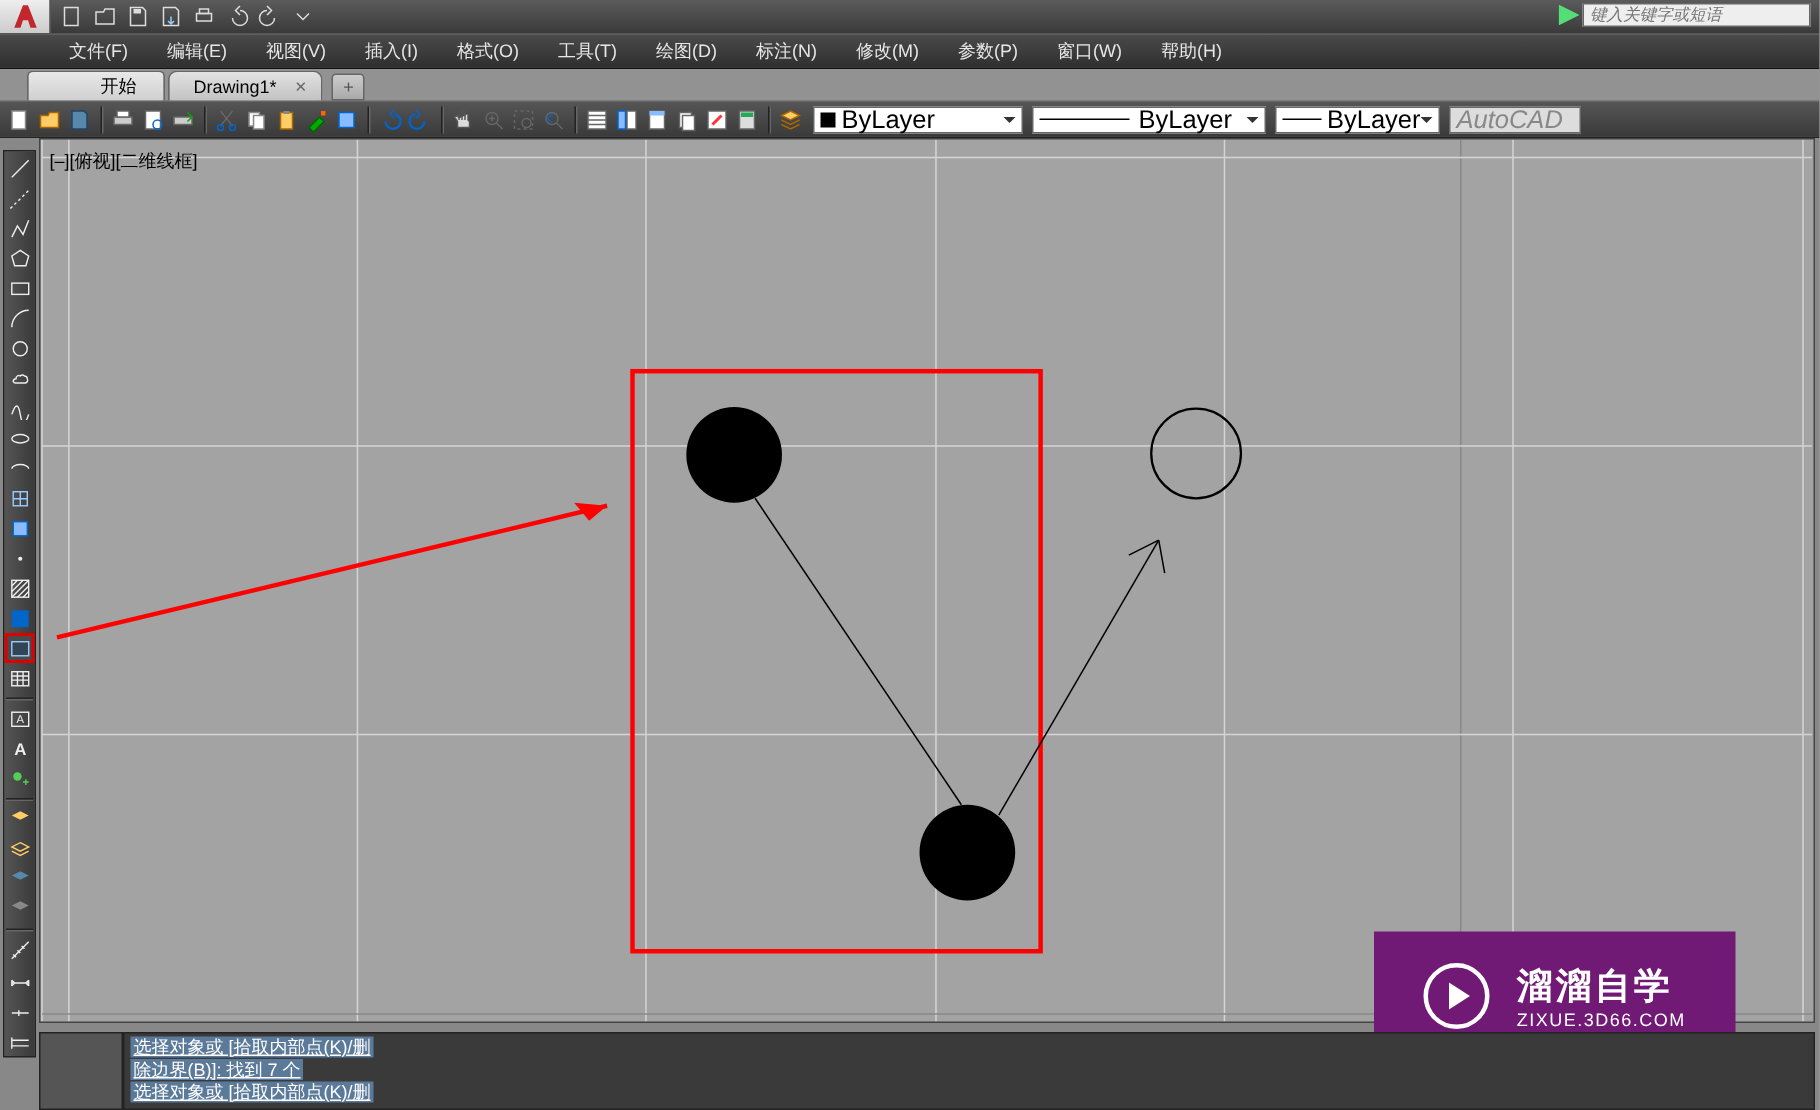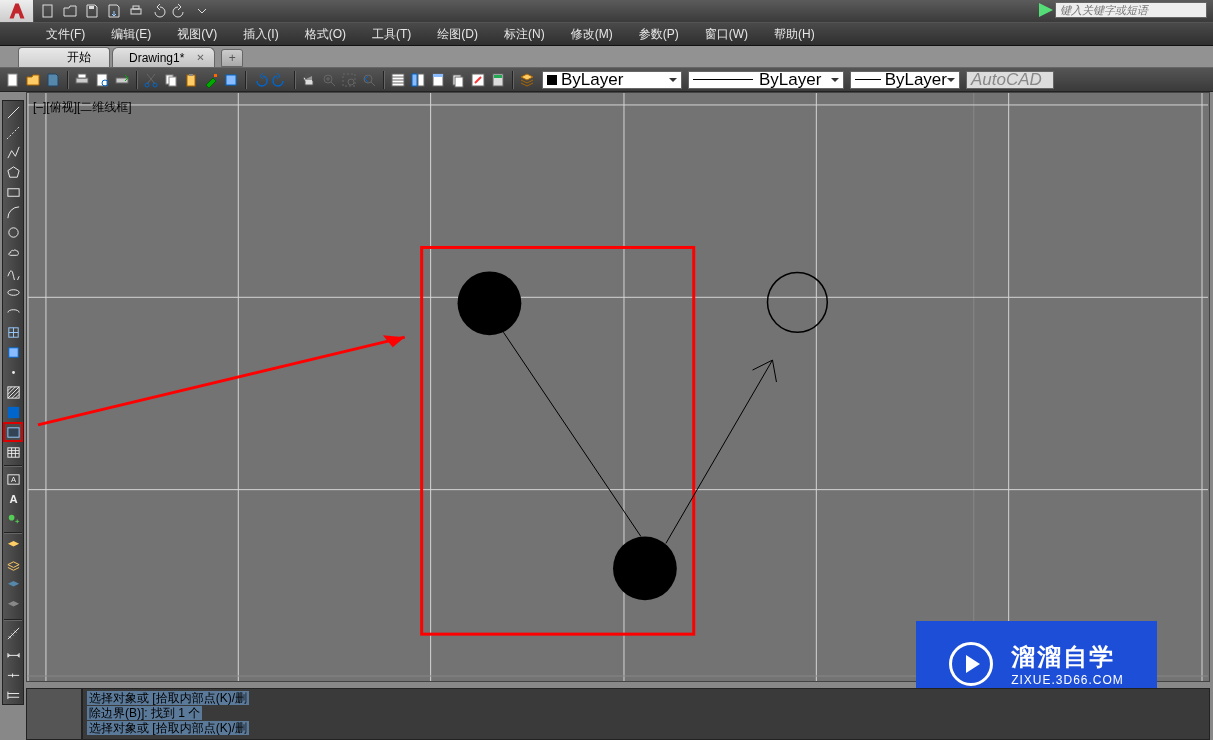--- a/index.html
+++ b/index.html
@@ -37,43 +37,43 @@
   .toolbar .dd .sq { width:10px; height:10px; background:#000; margin-right:4px; }
   .toolbar .dd .arrow { margin-left:auto; border:4px solid transparent; border-top-color:#333; margin-top:4px; }
   .toolbar .dd.layer1 { width:140px; }
   .toolbar .dd.layer2 { width:156px; justify-content:center; position:relative;}
   .toolbar .dd.layer2 .line { width:60px; border-top:1px solid #000; }
   .toolbar .dd.layer3 { width:110px; justify-content:center; position:relative;}
   .toolbar .dd.layer3 .line { width:50px; border-top:1px solid #000; }
   .toolbar .dd.layer4 { width:88px; background:#ddd; }
 
   
-  .workarea { position:absolute; top:92px; left:26px; right:3px; bottom:58px; background:#737373; border:1px solid #444; overflow:hidden;}
+  .workarea { position:absolute; top:92px; left:26px; right:3px; bottom:58px; background:#a3a3a3; border:1px solid #444; overflow:hidden;}
   .workarea .viewlabel { position:absolute; left:6px; top:6px; font-size:12px; color:#000; }
   .grid line { stroke:#d5d5d5; stroke-width:1; }
 
   
   .sidetool { position:absolute; top:92px; left:2px; width:22px; background:linear-gradient(90deg,#555,#3a3a3a); border:1px solid #222; display:flex; flex-direction:column; align-items:center; padding:2px 0; gap:2px; }
   .sidetool .tbtn { width:18px; height:18px; display:flex; align-items:center; justify-content:center; cursor:pointer;}
   .sidetool .tbtn svg { width:15px; height:15px; }
   .sidetool .tbtn.highlight { outline:2px solid #d00; outline-offset:-1px; background:#4a4a4a;}
   .sidetool .vsep { width:18px; height:1px; background:#222; margin:2px 0; box-shadow:0 1px #666; }
 
   
-  .watermark { position:absolute; right:56px; bottom:33px; width:241px; height:86px; background:#1d4ed8; display:flex; align-items:center; justify-content:center; gap:18px; color:#fff; }
+  .watermark { position:absolute; right:56px; bottom:33px; width:241px; height:86px; background:#701a75; display:flex; align-items:center; justify-content:center; gap:18px; color:#fff; }
   .watermark .playcirc { width:44px; height:44px; border:3px solid #fff; border-radius:50%; display:flex; align-items:center; justify-content:center;}
   .watermark .playcirc .tri { width:0; height:0; border-left:14px solid #fff; border-top:9px solid transparent; border-bottom:9px solid transparent; margin-left:4px;}
   .watermark .txt { display:flex; flex-direction:column; }
   .watermark .big { font-size:24px; font-weight:bold; letter-spacing:2px;}
   .watermark .small { font-size:12px; letter-spacing:1px;}
 
   
   .cmdarea { position:absolute; left:26px; right:3px; bottom:0; height:60px; }
   .cmdarea .scroll { position:absolute; left:56px; right:0; top:8px; bottom:0; background:#3a3a3a; color:#ddd; font-size:12px; line-height:15px; padding:2px 4px; border:1px solid #222; overflow:hidden;}
-  .cmdarea .scroll .hl { background:#5b7a9a; color:#000000; display:inline; padding:0 2px;}
+  .cmdarea .scroll .hl { background:#5b7a9a; color:#ffffff; display:inline; padding:0 2px;text-decoration:underline;}
   .cmdarea .layouttabs { position:absolute; left:0; bottom:0; width:56px; top:8px; background:#555; border:1px solid #222; }
 </style>
 </head>
 <body>
 
 <div class="titlebar">
   <div class="logo">
     <svg viewBox="0 0 24 24">
         <path d="M3 21 L10 3 L14 3 L21 21 L16 21 L14 15 L10 15 L8 21 Z" fill="#c1272d"></path>
       </svg>
@@ -527,16 +527,16 @@
   <div class="txt">
     <div class="big">溜溜自学</div>
     <div class="small">ZIXUE.3D66.COM</div>
   </div>
 </div>
 
 <div class="cmdarea">
   <div class="layouttabs"></div>
   <div class="scroll">
     <span class="hl">选择对象或 [拾取内部点(K)/删</span><br>
-    <span class="hl">除边界(B)]: 找到 1 个</span><br>
+    <span class="hl">除边界(B)]: 找到 7 个</span><br>
     <span class="hl">选择对象或 [拾取内部点(K)/删</span>
   </div>
 </div>
 
 </body></html>

